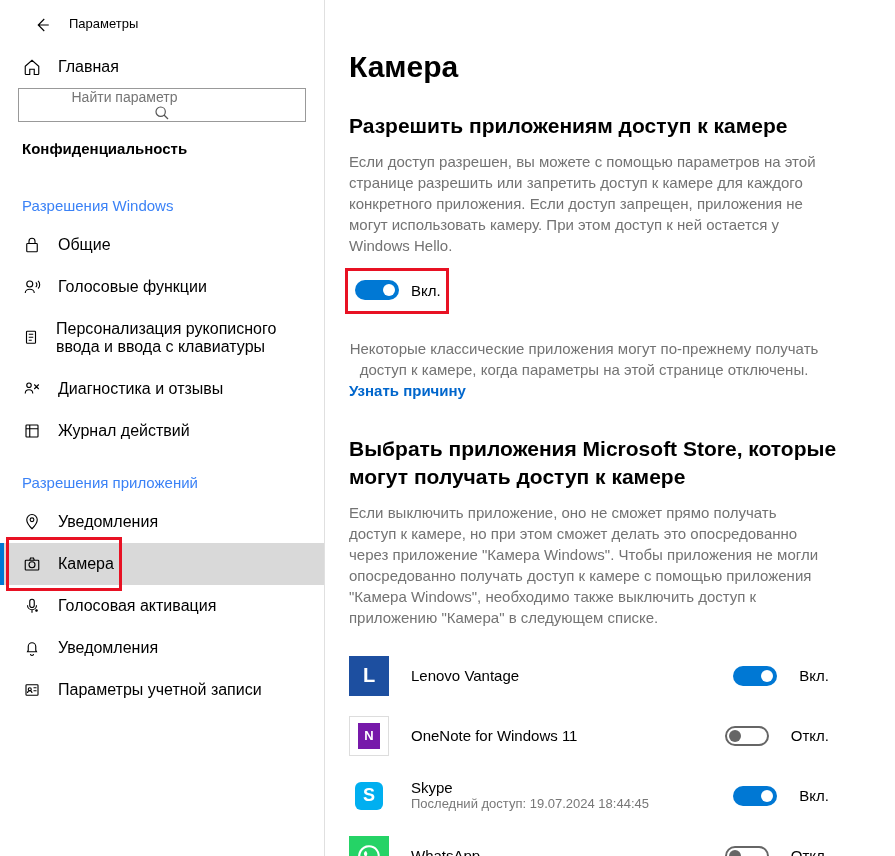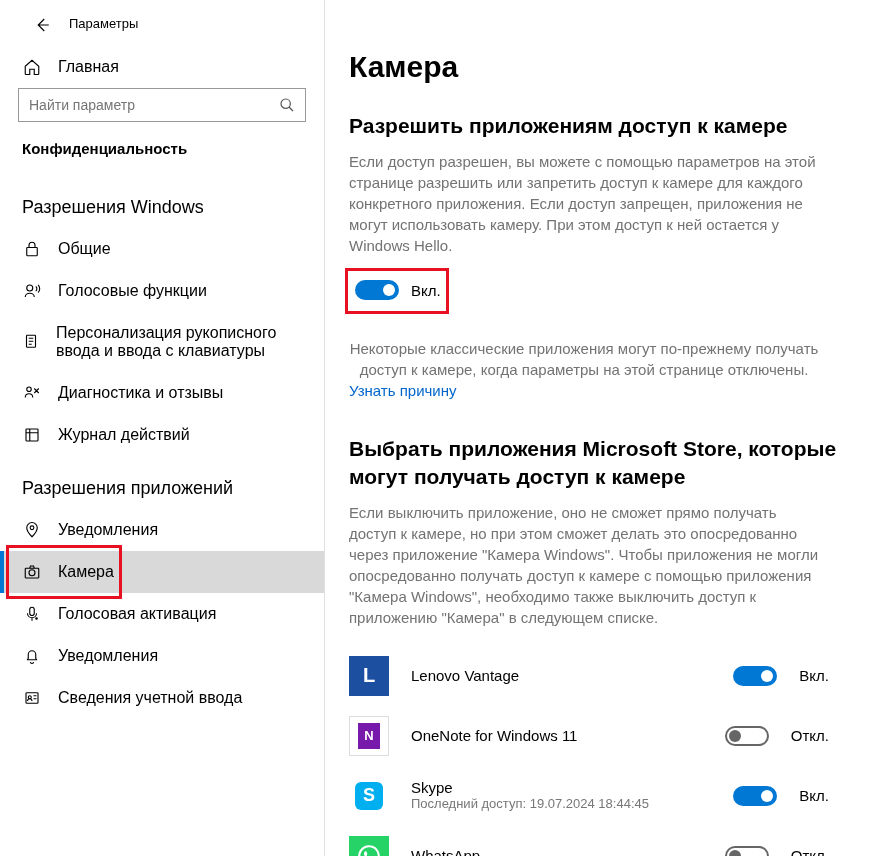--- a/index.html
+++ b/index.html
@@ -37,37 +37,38 @@
 .icon-slot { width: 20px; display: inline-flex; justify-content: center; }
 .search-wrap { padding: 0 18px 18px 18px; }
 .search-box {
   width: 100%;
   border: 1px solid #999;
   height: 34px;
   display: flex;
   align-items: center;
   padding: 0 10px;
   justify-content: space-between;
+  flex-direction: column;
 }
 .search-input {
   border: none;
   outline: none;
   flex: 1;
   font-size: 14px;
   background: transparent;
 }
 .section-label {
   padding: 0 18px 18px 22px;
   font-weight: 600;
   font-size: 15px;
 }
 .group-label {
   padding: 22px 18px 10px 22px;
-  color: #000000;
-  font-size: 18px;
+  color: #3b82f6;
+  font-size: 15px;
 }
 .nav-item {
   display: flex;
   align-items: center;
   gap: 16px;
   padding: 12px 18px 12px 22px;
   cursor: pointer;
   position: relative;
 }
 .nav-item.selected {
@@ -101,21 +102,21 @@
 }
 .toggle.on { background: #0078d4; }
 .toggle.off { background: #fff; border: 2px solid #666; }
 .toggle .knob {
   width: 12px; height: 12px; border-radius: 50%;
   background: #fff; position: absolute; top: 4px;
 }
 .toggle.on .knob { right: 4px; }
 .toggle.off .knob { left: 2px; top: 2px; background: #666; }
 .toggle-label { font-size: 15px; }
-.link { color: #0066cc; font-size: 15px; cursor: pointer; }
+.link { color: #0066cc; font-size: 15px; cursor: pointer; font-weight: bold; }
 .spacer { height: 36px; }
 .app-row {
   display: flex;
   align-items: center;
   padding: 10px 0;
   gap: 22px;
   max-width: 480px;
 }
 .app-icon {
   width: 40px; height: 40px;
@@ -269,21 +270,21 @@
   </div>
 
   <div class="nav-item">
     <span class="icon-slot">
       <svg width="18" height="18" viewBox="0 0 24 24" fill="none" stroke="#000" stroke-width="1.5">
           <rect x="4" y="5" width="16" height="14" rx="1"></rect>
           <circle cx="9" cy="11" r="2"></circle>
           <path d="M6 16c0-2 2-3 3-3s3 1 3 3M14 9h4M14 13h4"></path>
         </svg>
     </span>
-    <span class="nav-label">Сведения учетной ввода</span>
+    <span class="nav-label">Параметры учетной записи</span>
   </div>
 </div>
 
 <div class="main">
   <h1>Камера</h1>
 
   <h2>Разрешить приложениям доступ к камере</h2>
   <p class="desc">Если доступ разрешен, вы можете с помощью параметров на этой странице разрешить или запретить доступ к камере для каждого конкретного приложения. Если доступ запрещен, приложения не могут использовать камеру. При этом доступ к ней остается у Windows Hello.</p>
 
   <div style="position:relative; display:inline-block;">

